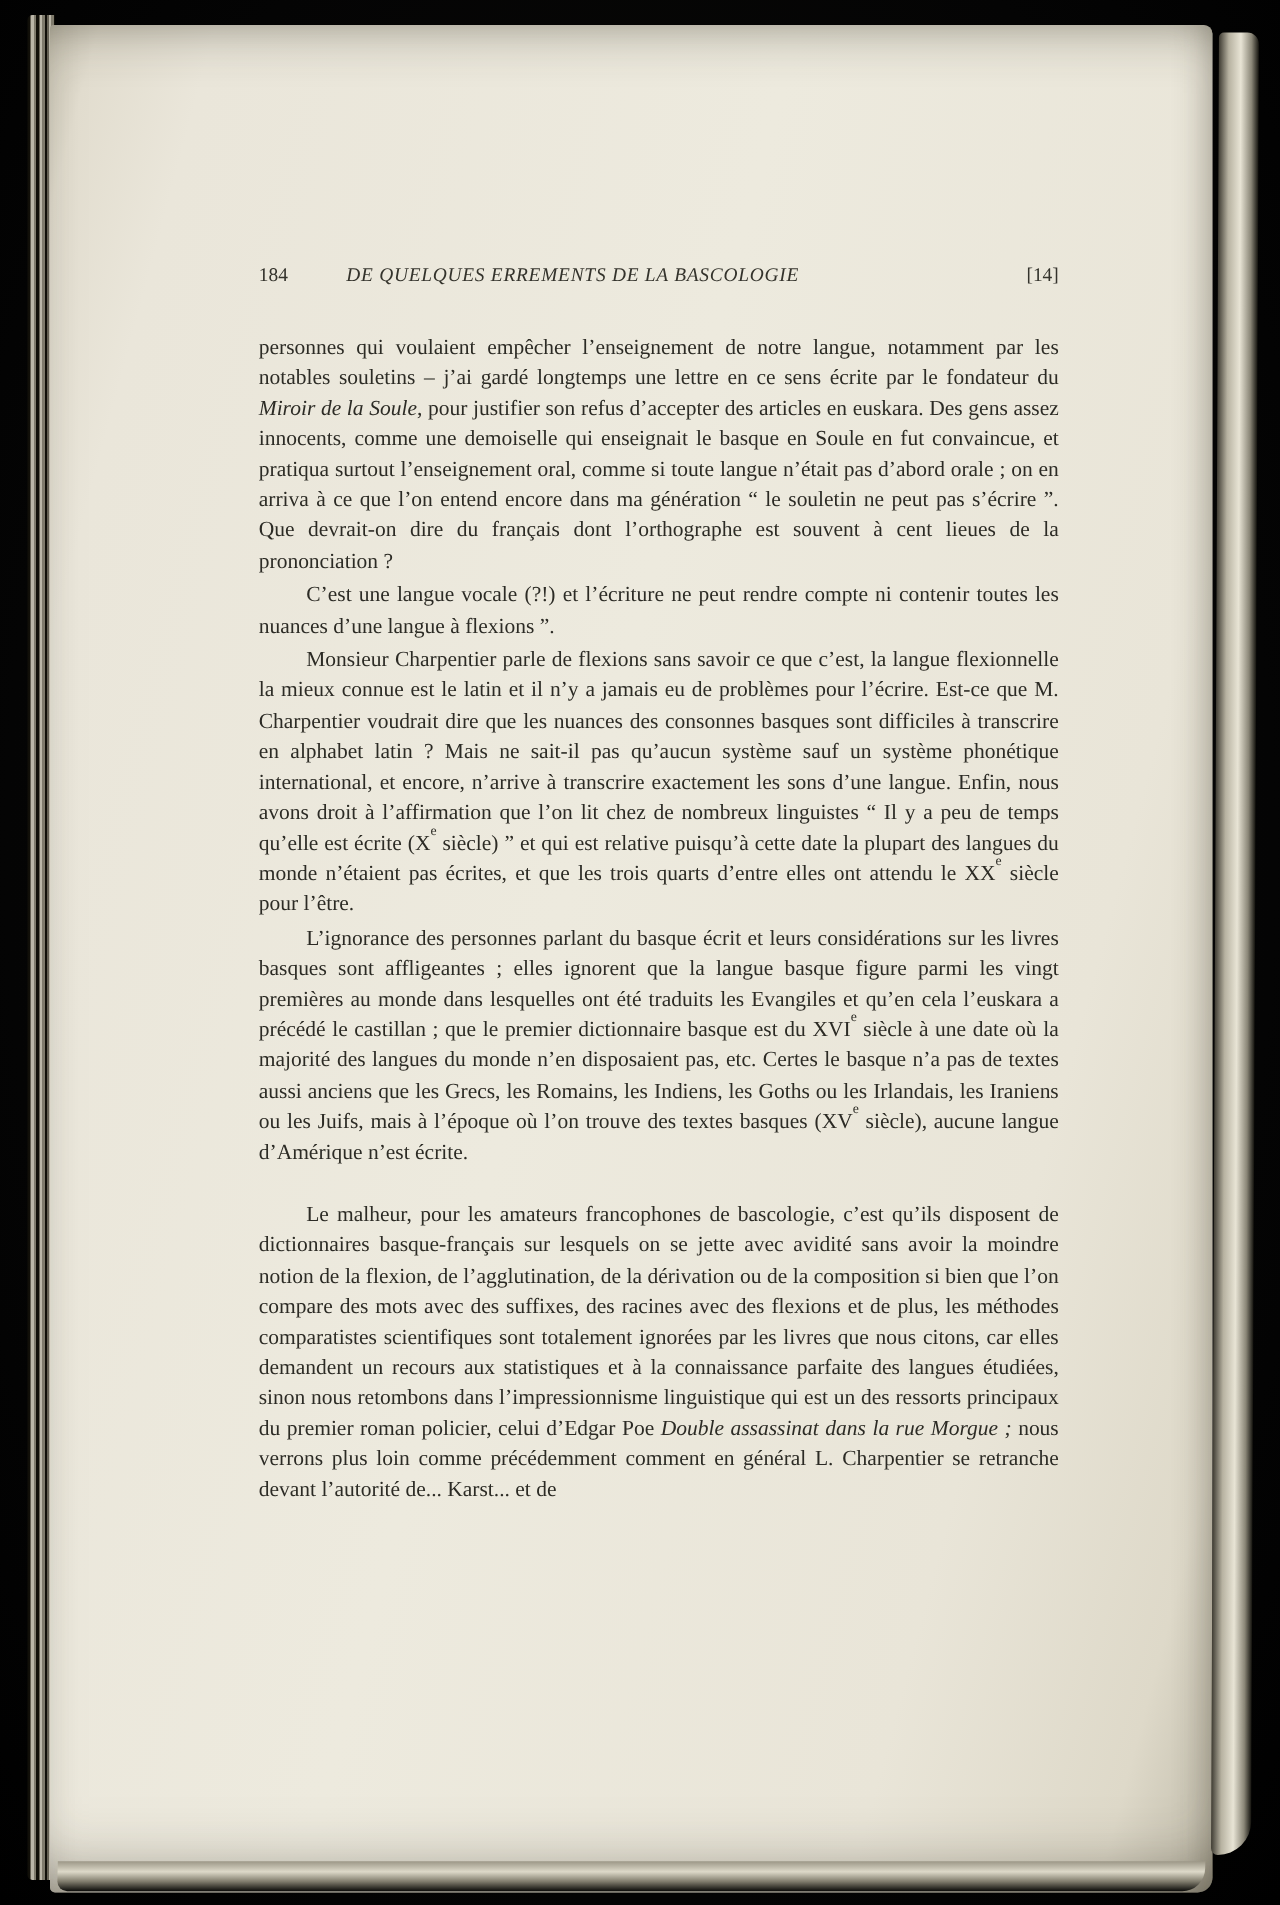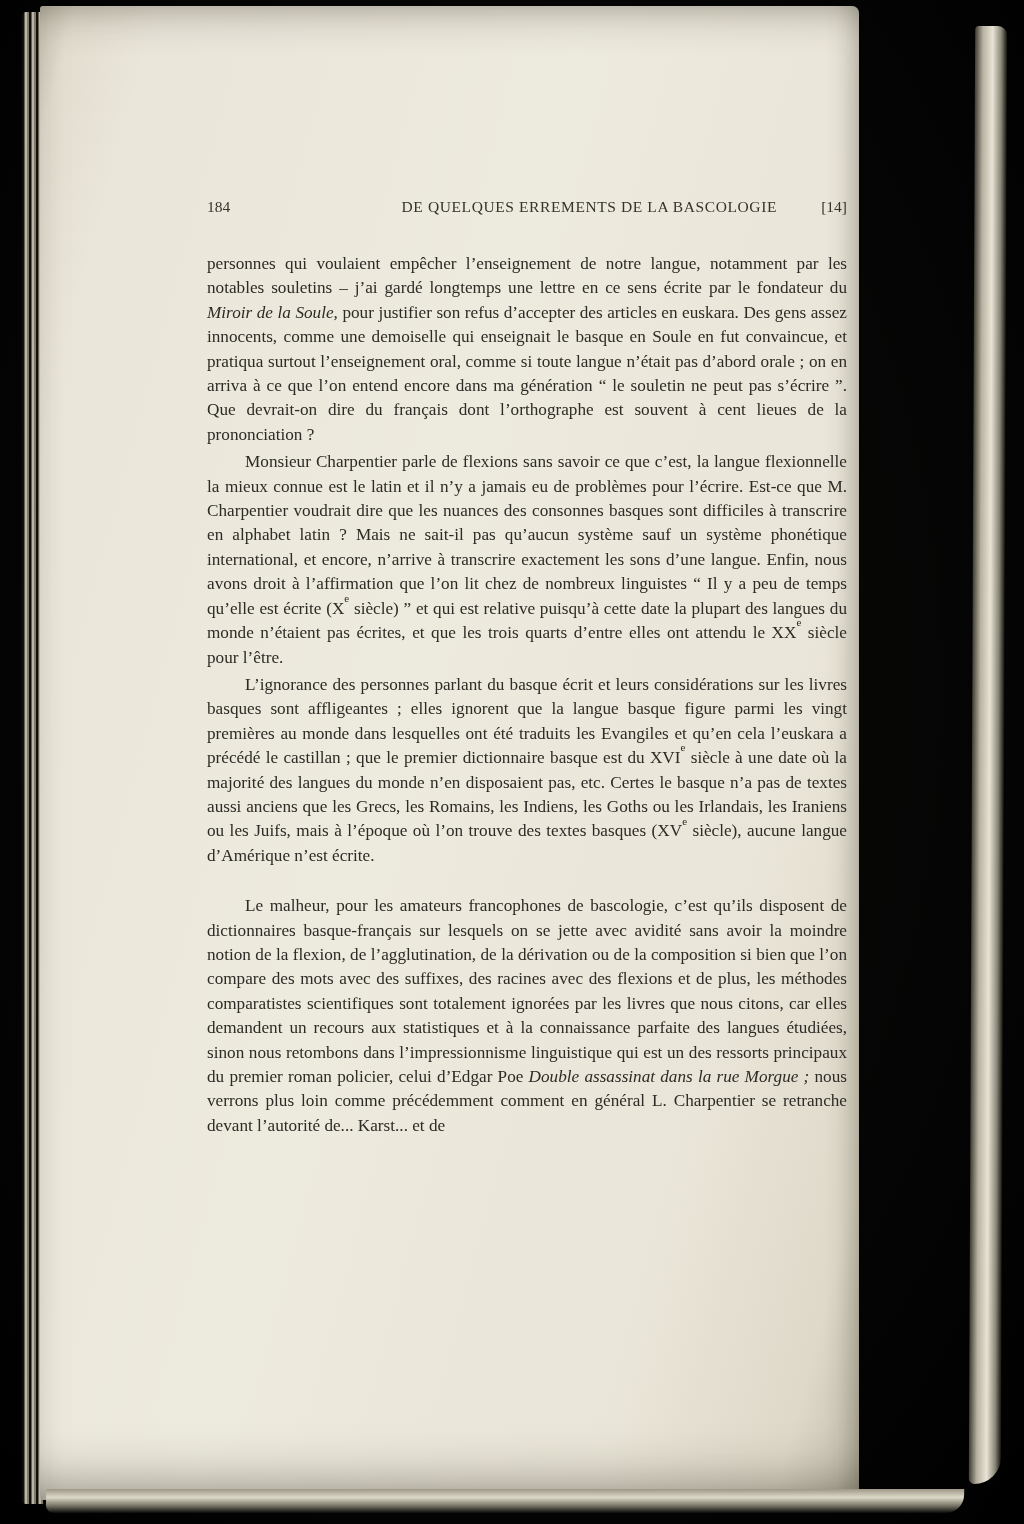--- a/index.html
+++ b/index.html
@@ -27,22 +27,22 @@
       #6f6a5c 2px 3px,
       #cfcaba 3px 5px,
       #8d8878 5px 7px
     );
     border-radius: 4px 0 0 4px;
     opacity: 0.9;
   }
   .book-page {
     position: absolute;
     left: 40px;
-    top: 6px;
-    width: 819px;
+    top: 20px;
+    width: 930px;
     height: 1494px;
     background: linear-gradient(
       105deg,
       #cdc8b8 0%,
       #e2ddcf 3%,
       #eae6da 10%,
       #edeade 45%,
       #e9e5d8 78%,
       #ded9c9 93%,
       #c0bbaa 100%
@@ -100,22 +100,23 @@
     font-size: 15.5px;
     color: #34332c;
     margin-bottom: 36px;
   }
   .pagenum {
     flex: 0 0 70px;
     text-align: left;
   }
   .running-title {
     flex: 1 1 auto;
-    text-align: right;
+    text-align: left;
     letter-spacing: 0.6px;
+    font-style: italic;
   }
   .bracket {
     flex: 0 0 70px;
     text-align: right;
   }
   .body-text {
     font-size: 17.2px;
     line-height: 24.4px;
     text-align: justify;
   }
@@ -145,20 +146,21 @@
 
   <div class="book-page">
     <div class="content">
       <div class="header">
         <span class="pagenum">184</span>
         <span class="running-title">DE QUELQUES ERREMENTS DE LA BASCOLOGIE</span>
         <span class="bracket">[14]</span>
       </div>
       <div class="body-text">
           <p class=""><span>personnes qui voulaient empêcher l’enseignement de notre langue, notamment par les notables souletins – j’ai gardé longtemps une lettre en ce sens écrite par le fondateur du </span><em>Miroir de la Soule,</em><span> pour justifier son refus d’accepter des articles en euskara. Des gens assez innocents, comme une demoiselle qui enseignait le basque en Soule en fut convaincue, et pratiqua surtout l’enseignement oral, comme si toute langue n’était pas d’abord orale ; on en arriva à ce que l’on entend encore dans ma génération “ le souletin ne peut pas s’écrire ”. Que devrait-on dire du français dont l’orthographe est souvent à cent lieues de la prononciation ?</span></p>
+          <p class="indent "><span>C’est une langue vocale (?!) et l’écriture ne peut rendre compte ni contenir toutes les nuances d’une langue à flexions ”.</span></p>
           <p class="indent "><span>Monsieur Charpentier parle de flexions sans savoir ce que c’est, la langue flexionnelle la mieux connue est le latin et il n’y a jamais eu de problèmes pour l’écrire. Est-ce que M. Charpentier voudrait dire que les nuances des consonnes basques sont difficiles à transcrire en alphabet latin ? Mais ne sait-il pas qu’aucun système sauf un système phonétique international, et encore, n’arrive à transcrire exactement les sons d’une langue. Enfin, nous avons droit à l’affirmation que l’on lit chez de nombreux linguistes “ Il y a peu de temps qu’elle est écrite (X</span><span><sup>e</sup></span><span> siècle) ” et qui est relative puisqu’à cette date la plupart des langues du monde n’étaient pas écrites, et que les trois quarts d’entre elles ont attendu le XX</span><span><sup>e</sup></span><span> siècle pour l’être.</span></p>
           <p class="indent "><span>L’ignorance des personnes parlant du basque écrit et leurs considérations sur les livres basques sont affligeantes ; elles ignorent que la langue basque figure parmi les vingt premières au monde dans lesquelles ont été traduits les Evangiles et qu’en cela l’euskara a précédé le castillan ; que le premier dictionnaire basque est du XVI</span><span><sup>e</sup></span><span> siècle à une date où la majorité des langues du monde n’en disposaient pas, etc. Certes le basque n’a pas de textes aussi anciens que les Grecs, les Romains, les Indiens, les Goths ou les Irlandais, les Iraniens ou les Juifs, mais à l’époque où l’on trouve des textes basques (XV</span><span><sup>e</sup></span><span> siècle), aucune langue d’Amérique n’est écrite.</span></p>
           <p class="indent space-before"><span>Le malheur, pour les amateurs francophones de bascologie, c’est qu’ils disposent de dictionnaires basque-français sur lesquels on se jette avec avidité sans avoir la moindre notion de la flexion, de l’agglutination, de la dérivation ou de la composition si bien que l’on compare des mots avec des suffixes, des racines avec des flexions et de plus, les méthodes comparatistes scientifiques sont totalement ignorées par les livres que nous citons, car elles demandent un recours aux statistiques et à la connaissance parfaite des langues étudiées, sinon nous retombons dans l’impressionnisme linguistique qui est un des ressorts principaux du premier roman policier, celui d’Edgar Poe </span><em>Double assassinat dans la rue Morgue ;</em><span> nous verrons plus loin comme précédemment comment en général L. Charpentier se retranche devant l’autorité de... Karst... et de</span></p>
         </div>
     </div>
   </div>
 
   <div class="facing-edge"></div>
   <div class="bottom-stack"></div>
 </div>

